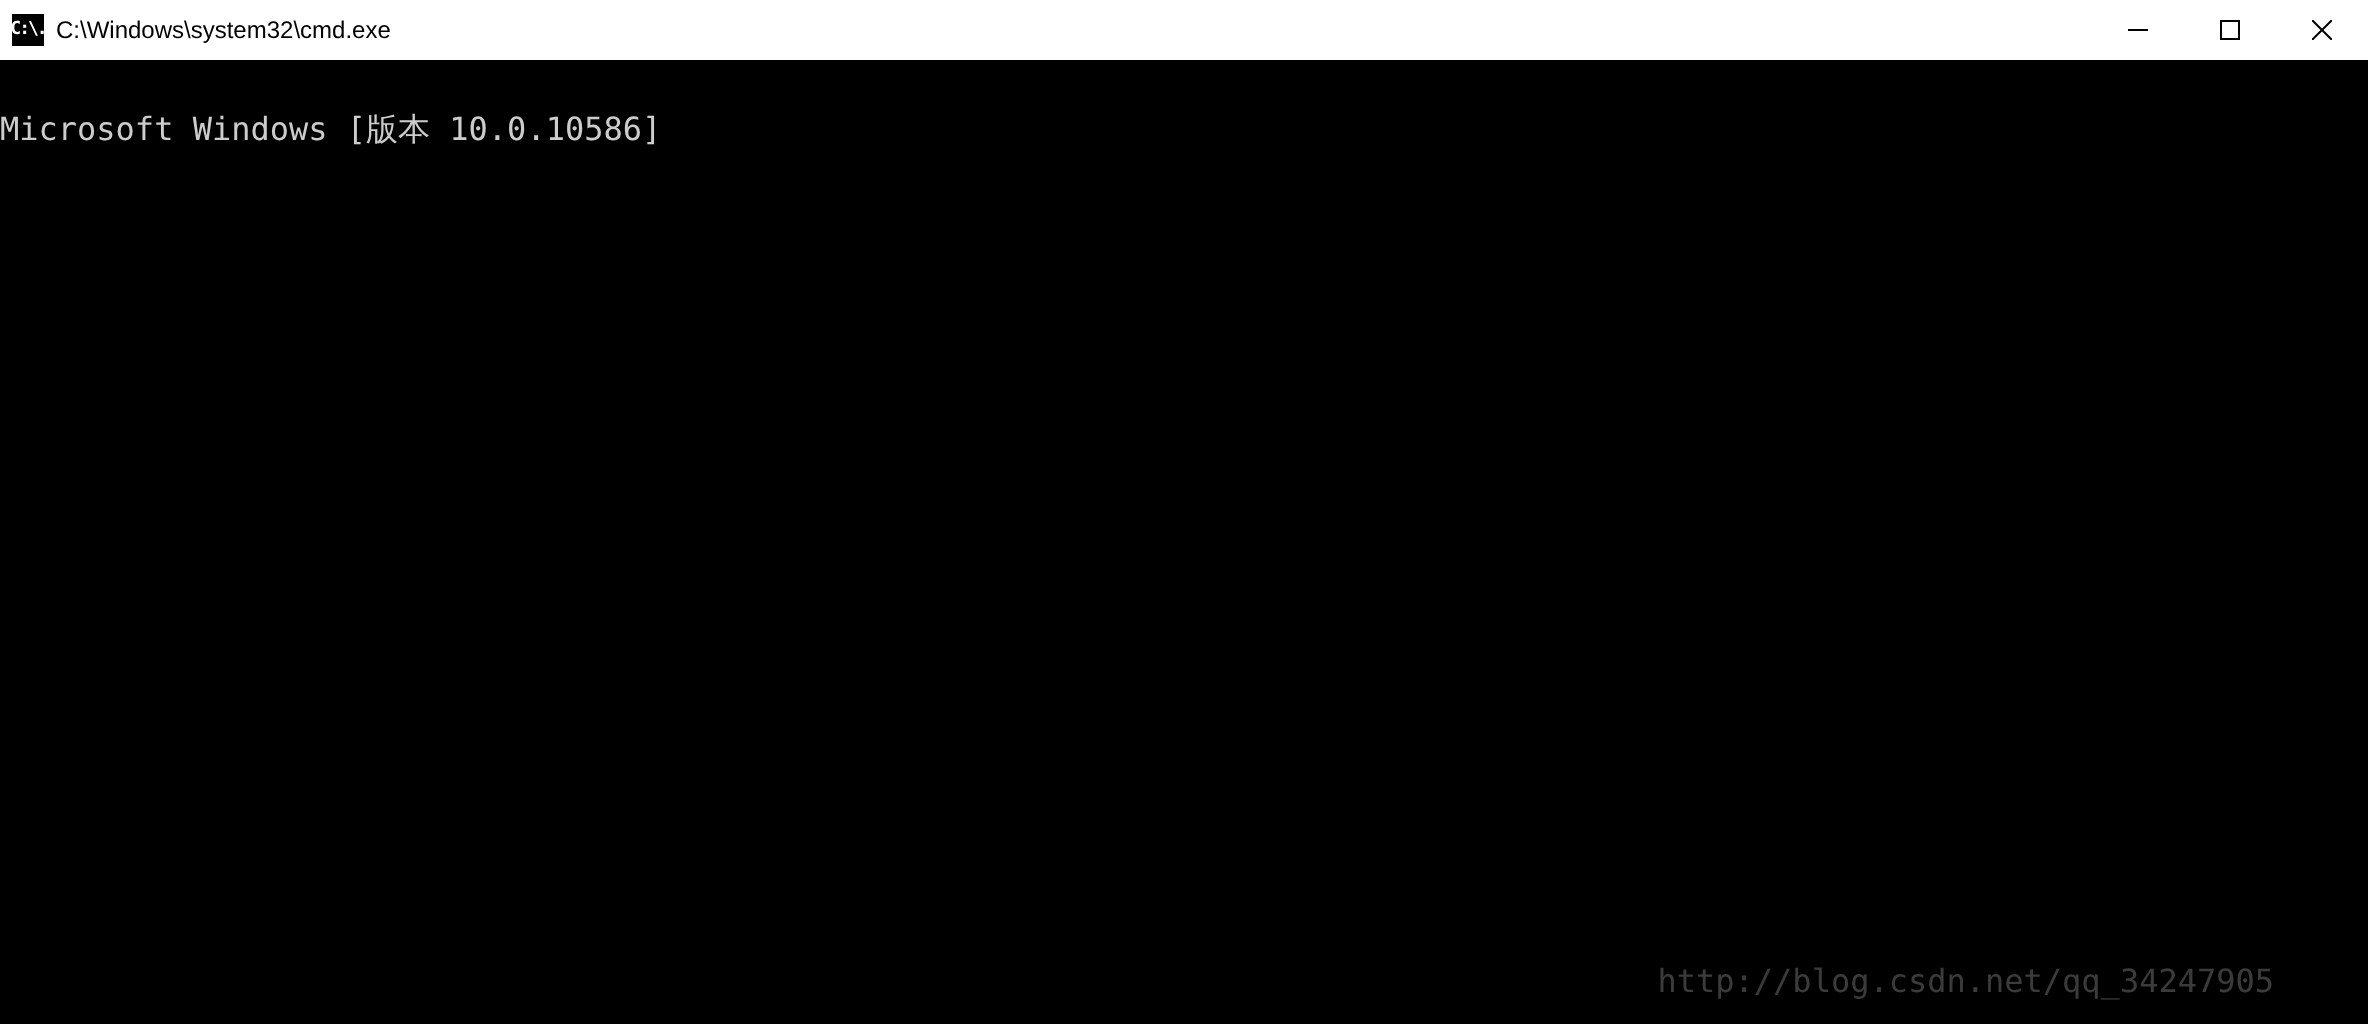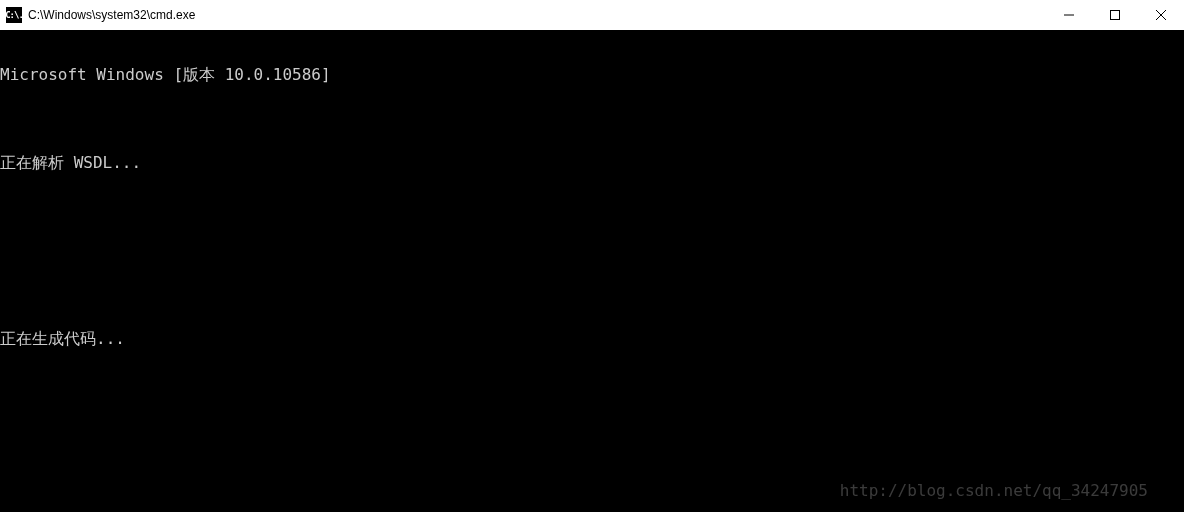--- a/index.html
+++ b/index.html
@@ -65,37 +65,37 @@
     .win-ctrl svg line, .win-ctrl svg rect, .win-ctrl svg path {
       stroke: #000;
       stroke-width: 1;
       fill: none;
     }
     .terminal {
       background: #000;
       color: #ccc;
       font-size: 16px;
       line-height: 22px;
-      padding: 12px 0 0 0;
+      padding: 2px 0 0 0;
       font-family: "NSimSun", "SimSun", "MS Gothic", Consolas, monospace;
       white-space: pre-wrap;
       word-break: break-all;
       height: calc(100% - 30px);
       position: relative;
     }
     .terminal-line {
       white-space: pre-wrap;
       word-break: break-all;
     }
     .blank-line {
       height: 22px;
     }
     .watermark {
       position: absolute;
-      right: 36px;
+      right: 47px;
       bottom: 10px;
       color: rgba(170,170,170,0.35);
       font-size: 16px;
       font-family: "NSimSun", Consolas, monospace;
       pointer-events: none;
     }
   </style>
 </head>
 <body>
 
@@ -118,25 +118,23 @@
           <line x1="0" y1="0" x2="10" y2="10"></line>
           <line x1="10" y1="0" x2="0" y2="10"></line>
         </svg>
     </div>
   </div>
 </div>
 
 <div class="terminal">
 <div class="terminal-line">Microsoft Windows [版本 10.0.10586]</div>
 <div class="blank-line"></div>
-<div class="terminal-line">正在解析 WSDL...</div>
 <div class="blank-line"></div>
 <div class="blank-line"></div>
 <div class="blank-line"></div>
-<div class="terminal-line">正在生成代码...</div>
 <div class="blank-line"></div>
 
 
 
 
 
 <div class="watermark">http://blog.csdn.net/qq_34247905</div>
 </div>
 
 </body></html>

